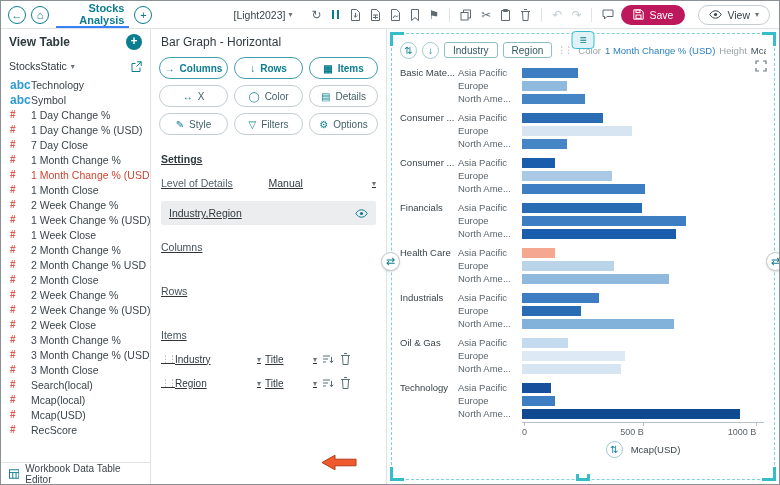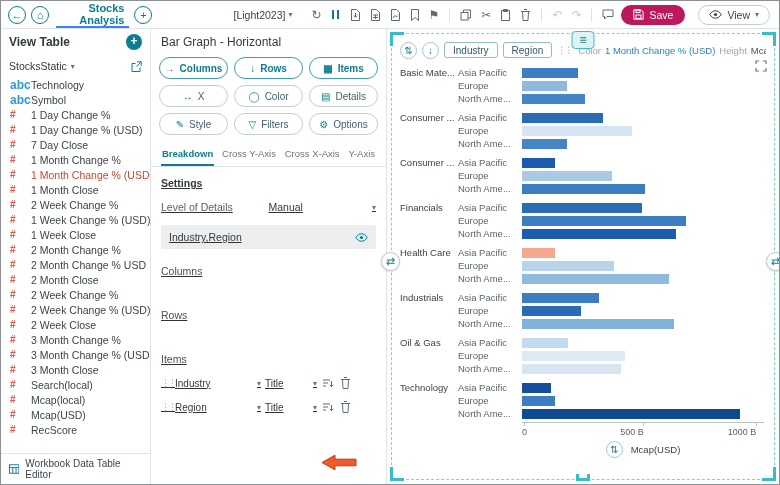--- a/index.html
+++ b/index.html
@@ -47,21 +47,21 @@
   .search-box input { width:100%; height:20px; border:1px solid #dfe3e5; border-radius:3px;
                       font-size:10px; padding:0 4px 0 20px; color:#333; outline:none;
                       font-family:"Liberation Sans", sans-serif; }
   .col-list { flex:1; overflow:hidden; }
   .col-row { height:15px; display:flex; align-items:center; gap:4px; padding:0 9px; cursor:pointer; }
   .ctype { width:17px; flex:none; font-weight:bold; }
   .ctype.t { color:#2e9bd6; font-size:12px;text-align:right; }
   .ctype.n { color:#e2574c; font-size:10px; }
   .cname { font-size:10.5px; color:#3a4449; white-space:nowrap; }
   .col-row.sel .cname { color:#cf4533; }
-  .panel-foot { height:31px; flex:none; border-top:1px solid #dfe3e5; display:flex; align-items:center;
+  .panel-foot { height:22px; flex:none; border-top:1px solid #dfe3e5; display:flex; align-items:center;
                 gap:6px; padding:7px 8px; font-size:10px; color:#3a4449; cursor:pointer; }
   .panel-foot svg { color:#0c7d8f; }
 
   
   .mid-panel { width:236px; flex:none; border-right:1px solid #dfe3e5; display:flex; flex-direction:column; position:relative; }
   .mid-head { height:26px; flex:none; display:flex; align-items:center; padding:0 10px;
               font-size:12px; color:#2f3a3f; }
   .btn-grid { display:grid; grid-template-columns:repeat(3,1fr); gap:6px; padding:2px 8px 8px; flex:none; }
   .shelf-btn { height:22px; display:flex; align-items:center; justify-content:center; gap:5px;
                border:1px solid #c3cdd1; border-radius:11px; background:#fff; font-size:10px; color:#44616a;
@@ -393,26 +393,20 @@
           </button>
           <button class="shelf-btn">
             <span class="bic">▽</span>
             <span>Filters</span>
           </button>
           <button class="shelf-btn">
             <span class="bic">⚙</span>
             <span>Options</span>
           </button>
         </div>
-      <div class="tabs">
-          <span class="tab-item active">Breakdown</span>
-          <span class="tab-item">Cross Y-Axis</span>
-          <span class="tab-item">Cross X-Axis</span>
-          <span class="tab-item">Y-Axis</span>
-        </div>
 
       <div class="mid-body">
         <div class="settings-h">Settings</div>
         <div class="lod-row">
           <span class="lod-label">Level of Details</span>
           <span class="lod-select">
             <span class="val">Manual</span>
             <span class="caret">▾</span>
           </span>
         </div>

